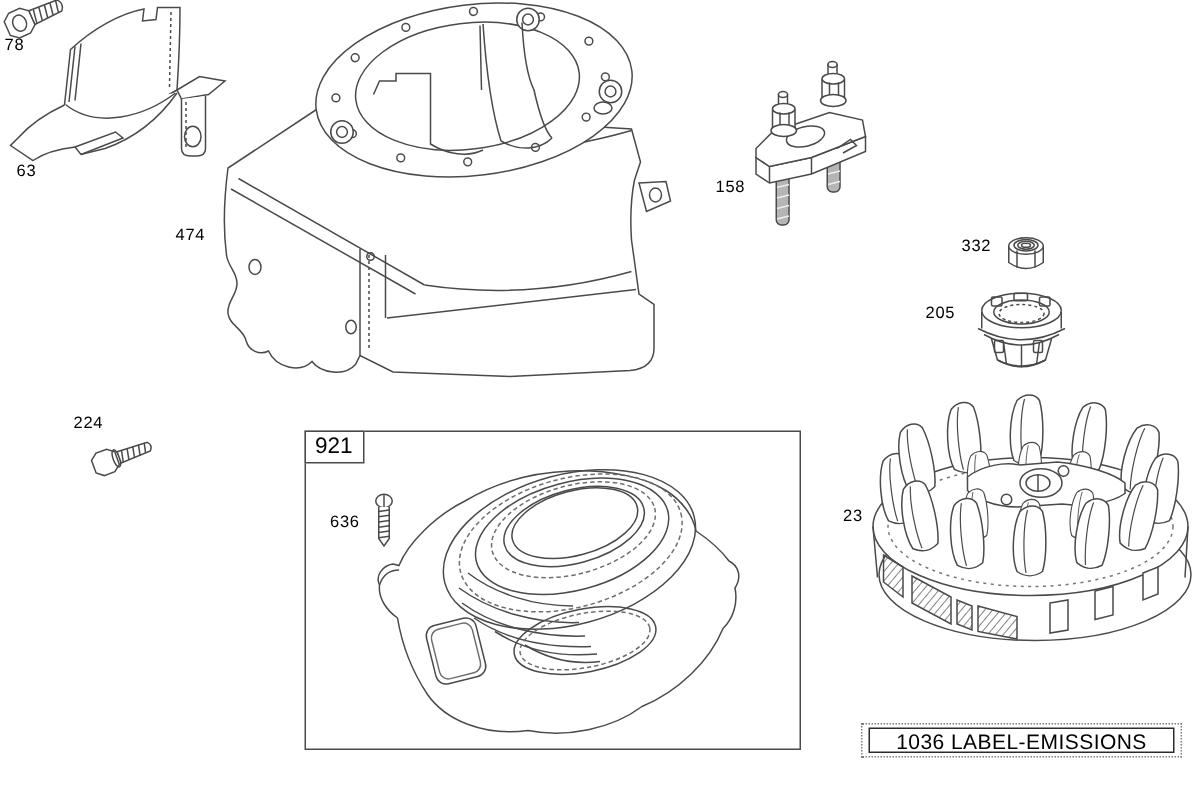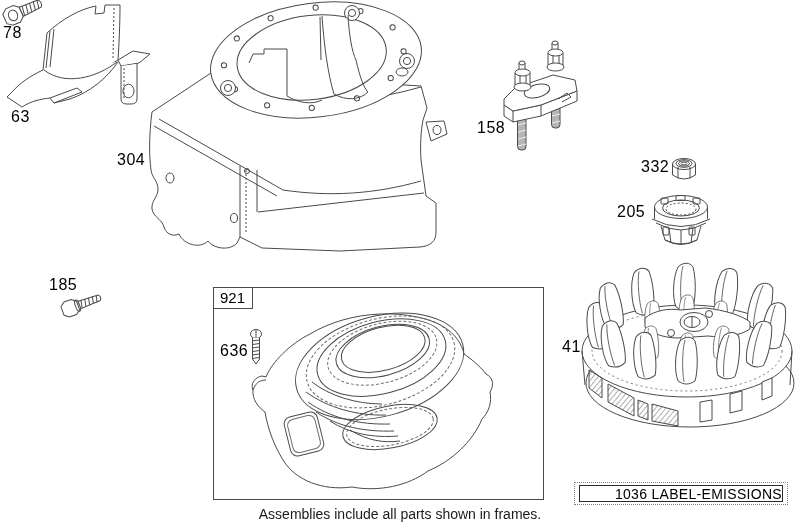--- a/index.html
+++ b/index.html
@@ -2,40 +2,40 @@
 <html><head>
 <meta charset="utf-8">
 <style>
   html,body{margin:0;padding:0;background:#fff;}
   #canvas{
     position:relative;width:800px;height:532px;background:#ffffff;overflow:hidden;
     font-family:"Liberation Sans", sans-serif;
   }
   #lineart{position:absolute;left:0;top:0;}
   .callout{
-    position:absolute;font-size:16px;color:#000;letter-spacing:.5px;
+    position:absolute;font-size:11px;color:#000;letter-spacing:.5px;
     font-family:"Liberation Sans", sans-serif;white-space:nowrap;
   }
   .frame921{
     position:absolute;left:203px;top:287px;width:331px;height:213px;
-    border:1.5px solid #4a4a4a;box-sizing:border-box;background:transparent;margin-left:10px;
+    border:1.5px solid #4a4a4a;box-sizing:border-box;background:transparent;
   }
   .frame921-tag{
     position:absolute;left:-1.5px;top:-1.5px;width:40px;height:22px;
     border:1.5px solid #4a4a4a;background:#fff;box-sizing:border-box;
     display:flex;align-items:center;justify-content:center;
     font-size:15px;color:#000;
   }
   .emissions-outer{
     position:absolute;left:574px;top:482px;width:214px;height:23px;
     border:1px dotted #7e7e7e;box-sizing:border-box;background:#fff;
   }
   .emissions-inner{
     position:absolute;left:4px;right:4px;top:2px;bottom:2px;
-    border:1px solid #2b2b2b;display:flex;align-items:center;justify-content:flex-end;
+    border:1px solid #2b2b2b;display:flex;align-items:center;justify-content:center;
     font-size:14px;color:#000;letter-spacing:.3px;
   }
   .footer-note{
     position:absolute;left:0;top:506px;width:800px;text-align:center;
     font-size:14px;color:#1a1a1a;
   }
 </style>
 </head>
 <body>
 
@@ -313,29 +313,28 @@
       <line x1="252.5" y1="344.5" x2="259.5" y2="343.5"></line>
       <line x1="252.5" y1="348" x2="259.5" y2="347"></line>
       <line x1="252.5" y1="351.5" x2="259.5" y2="350.5"></line>
       <line x1="252.5" y1="355" x2="259.5" y2="354"></line>
       <line x1="252.5" y1="358.5" x2="259.5" y2="357.5"></line>
     </g>
   </svg>
 
   <div class="callout" style="left:3px;top:24px">78</div>
   <div class="callout" style="left:11px;top:108px">63</div>
-  <div class="callout" style="left:117px;top:151px">304</div>
+  <div class="callout" style="left:117px;top:151px">474</div>
   <div class="callout" style="left:477px;top:119px">158</div>
   <div class="callout" style="left:641px;top:158px">332</div>
   <div class="callout" style="left:617px;top:203px">205</div>
-  <div class="callout" style="left:562px;top:338px">41</div>
-  <div class="callout" style="left:49px;top:276px">185</div>
+  <div class="callout" style="left:562px;top:338px">23</div>
+  <div class="callout" style="left:49px;top:276px">224</div>
   <div class="callout" style="left:220px;top:342px">636</div>
 
   <div class="emissions-outer">
     <div class="emissions-inner">
       <span>1036 LABEL-EMISSIONS</span>
     </div>
   </div>
 
-  <div class="footer-note">Assemblies include all parts shown in frames.</div>
 
 </div>
 
 </body></html>

